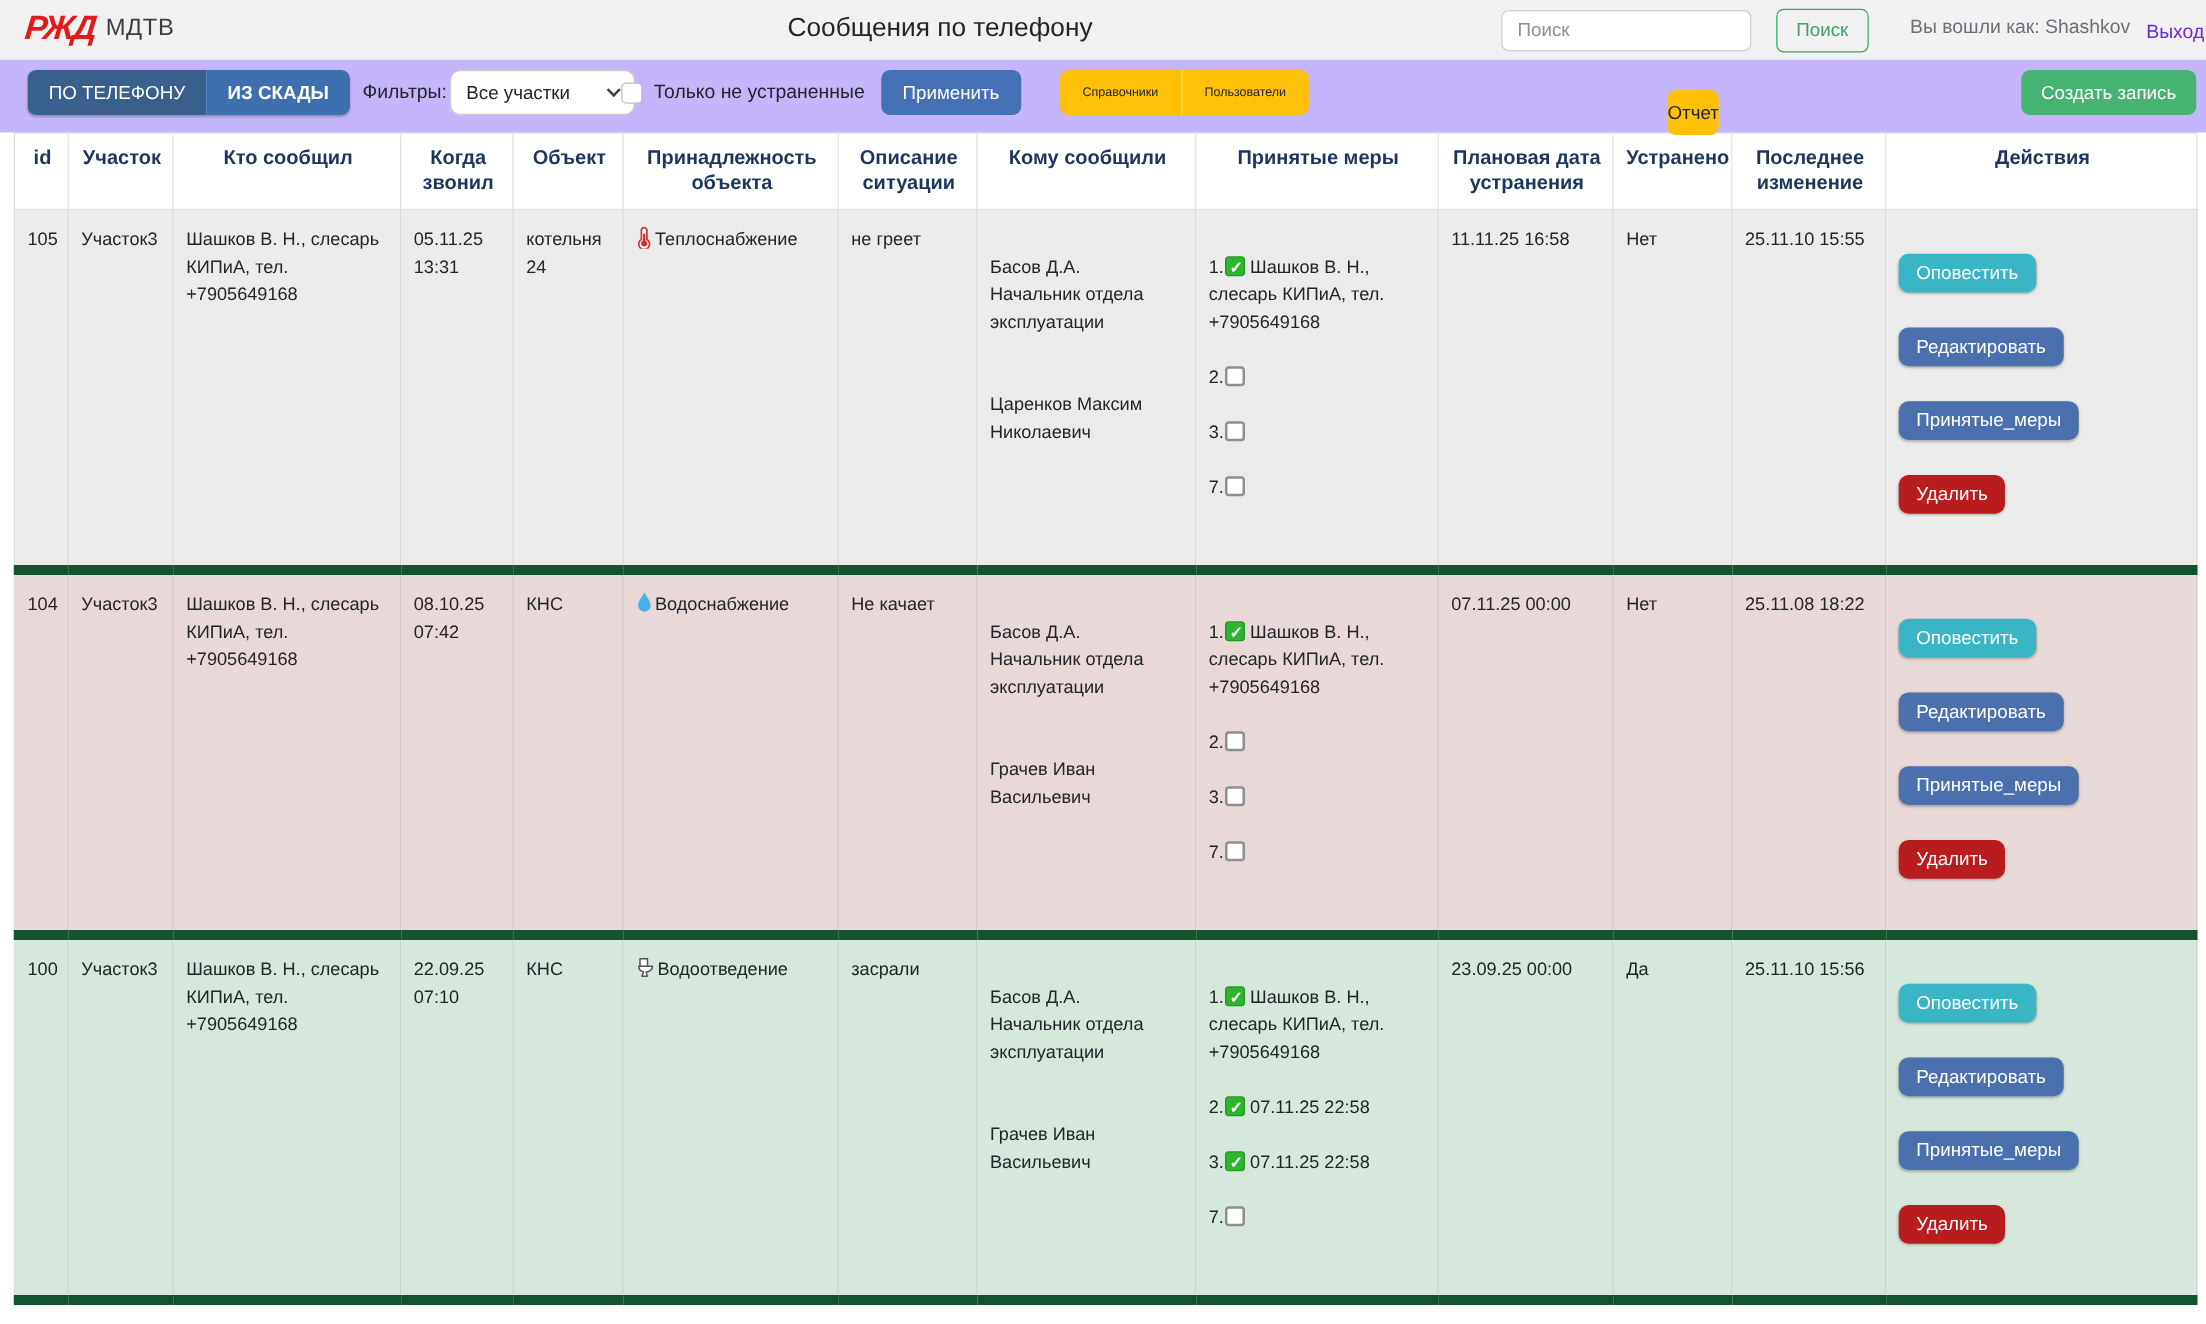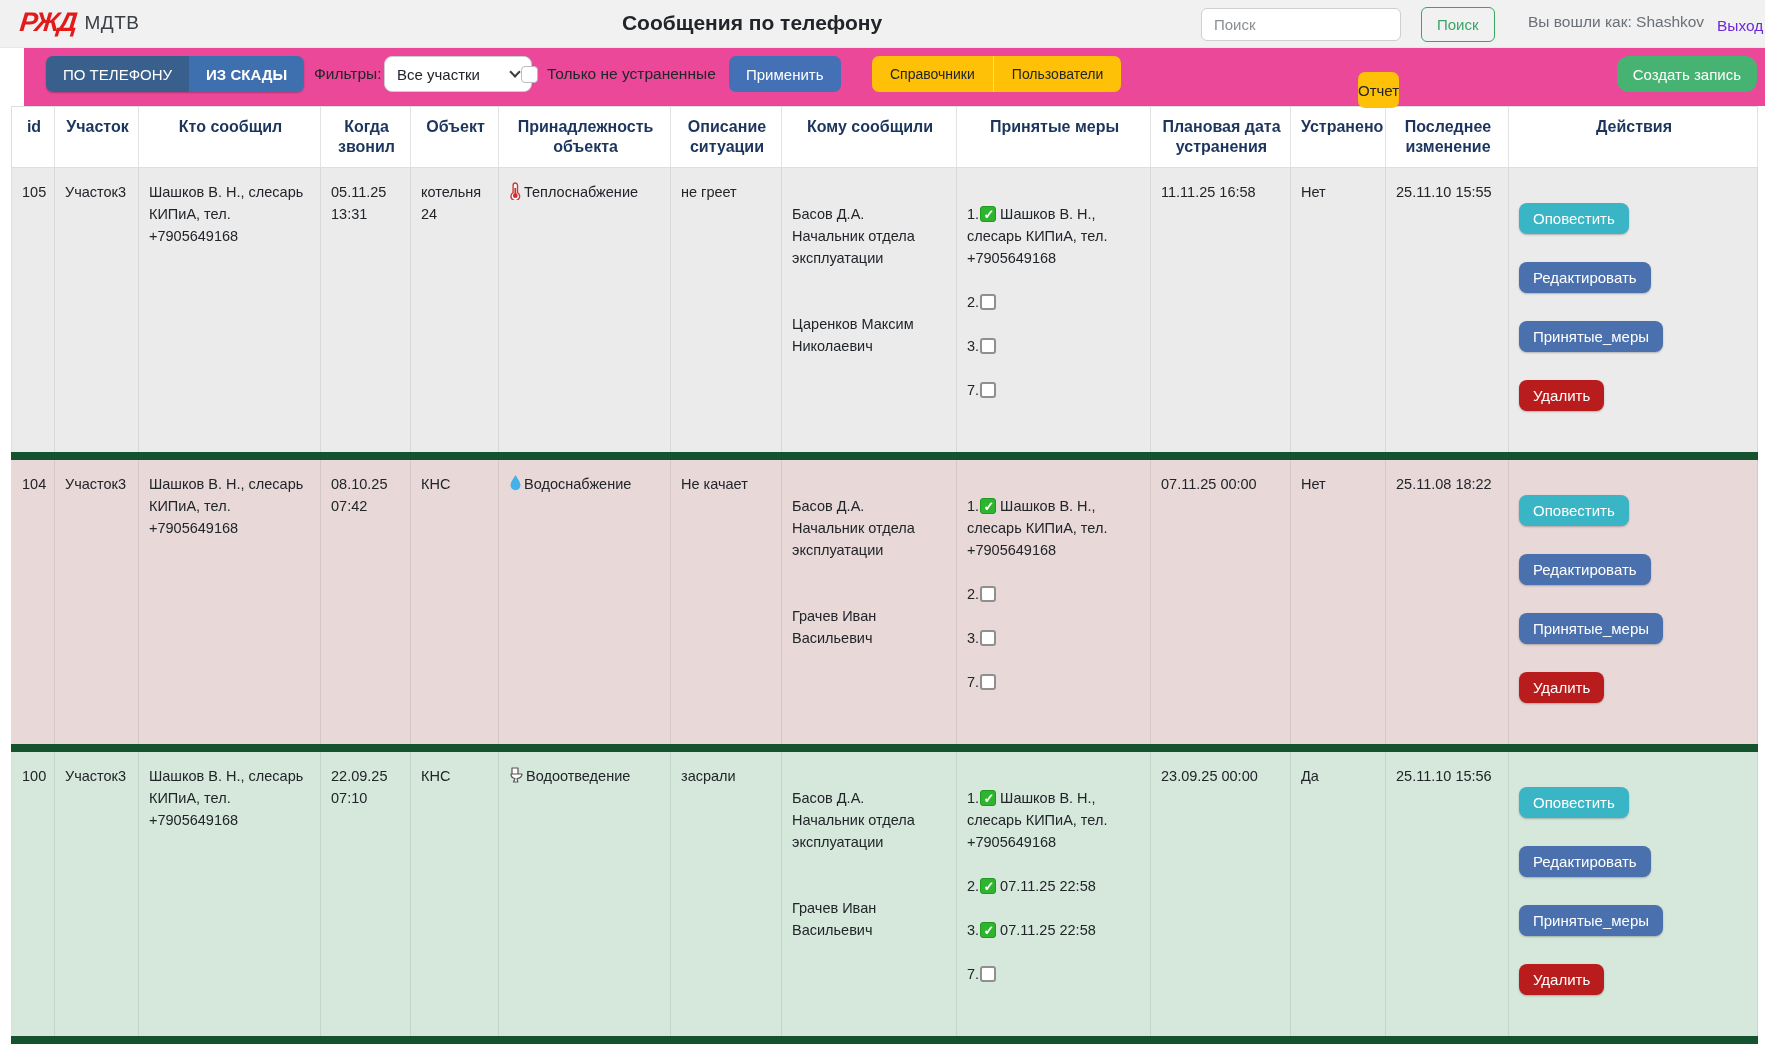--- a/index.html
+++ b/index.html
@@ -6,34 +6,34 @@
   html,body { width: 1765px; height: 1059px; background:#fff;
     font-family: "Liberation Sans", sans-serif; color:#212529; }
 
   
   .topbar { position:relative; height:48px; background:#f1f1f2; border-bottom:1px solid #e8e8ea; }
   .logo-wrap { position:absolute; left:20px; top:9px; display:flex; align-items:center; gap:9px; }
   .rzd-logo { color:#e21a1a; font-size:27px; font-weight:800; font-style:italic;
     letter-spacing:-2px; line-height:1; transform:skewX(-6deg); }
   .brand { font-size:19px; color:#3a3f44; letter-spacing:0.5px; }
   .page-title { position:absolute; left:752px; top:11px; transform:translateX(-50%);
-    font-size:21px; font-weight:700; white-space:nowrap; }
+    font-size:21px; font-weight:400; white-space:nowrap; }
   .search-input { position:absolute; left:1201px; top:8px; width:200px; height:33px;
     border:1px solid #cfcfd2; border-radius:6px; padding:0 12px; font-size:15px;
     font-family:inherit; color:#333; background:#fff; }
   .search-input::placeholder { color:#8a8f94; }
   .search-btn { position:absolute; left:1421px; top:7px; height:35px; padding:0 15px;
     background:transparent; border:1px solid #3aa564; color:#3aa564; border-radius:6px;
     font-size:15px; font-family:inherit; cursor:pointer; }
   .user-label { position:absolute; left:1528px; top:13px; font-size:15.5px; color:#6a7075; }
   .logout-link { position:absolute; left:1717px; top:17px; font-size:15.5px; color:#6d28d9;
     text-decoration:none; cursor:pointer; }
 
   
-  .toolbar { position:relative; height:58px; background:#ec4899;margin-left:24px; }
+  .toolbar { position:relative; height:58px; background:#c4b5fd; }
   .tabs { position:absolute; left:22px; top:8px; display:flex; border-radius:7px;
     overflow:hidden; box-shadow:0 1px 2px rgba(0,0,0,0.25); }
   .tab { height:36px; display:flex; align-items:center; padding:0 17px; color:#fff;
     font-size:15px; cursor:pointer; white-space:nowrap; }
   .tab.active { background:#39608c; }
   .tab.inactive { background:#3e6fae;font-weight:bold; }
   .filters-label { position:absolute; left:290px; top:17px; font-size:15.5px; color:#212529; }
   .area-select { position:absolute; left:360px; top:8px; width:148px; height:36px;
     border:1px solid #c9ccd0; border-radius:8px; background:#fff; display:flex;
     align-items:center; justify-content:space-between; padding:0 12px; font-size:15px;
@@ -42,27 +42,27 @@
     transform:rotate(45deg); margin-top:-4px; }
   .checkbox { position:absolute; left:497px; top:18px; width:17px; height:17px;
     border:1px solid #b9bcc0; border-radius:4px; background:#fff; cursor:pointer; }
   .checkbox-label { position:absolute; left:523px; top:17px; font-size:15.5px; }
   .btn { border:none; border-radius:7px; font-size:15px; font-family:inherit;
     cursor:pointer; white-space:nowrap; }
   .apply-btn { position:absolute; left:705px; top:8px; height:36px; padding:0 17px;
     background:#4470b5; color:#fff; }
   .yellow-group { position:absolute; left:848px; top:8px; height:36px; display:flex;
     background:#ffc107; border-radius:7px; overflow:hidden; }
-  .yellow-group .seg { display:flex; align-items:center; padding:0 18px; font-size:14px;
+  .yellow-group .seg { display:flex; align-items:center; padding:0 18px; font-size:10px;
     color:#212529; cursor:pointer; }
   .yellow-group .seg + .seg { border-left:1px solid rgba(255,255,255,0.45); }
   .report-btn { position:absolute; left:1334px; top:24px; height:36px; padding:0 0;
     background:#ffc107; color:#212529; }
   .create-btn { position:absolute; right:8px; top:8px; height:36px; padding:0 16px;
-    background:#46b373; color:#fff;border-radius:12px; }
+    background:#46b373; color:#fff; }
 
   
   table.msg { border-collapse:collapse; table-layout:fixed; margin-left:11px;
     width:1746px; border:1px solid #dcdee0; font-size:14.5px; }
   th { text-align:center; vertical-align:top; padding:10px 8px 10px 10px; font-size:16px;
     font-weight:700; color:#1c355d; background:#fff; border-right:1px solid #e3e3e5;
     border-bottom:1px solid #dcdee0; line-height:20px; }
   td { vertical-align:top; padding:13px 8px 13px 10px; line-height:22px;
     border-right:1px solid rgba(0,0,0,0.08); border-bottom:8px solid #14532d;
     white-space:pre-line; }

